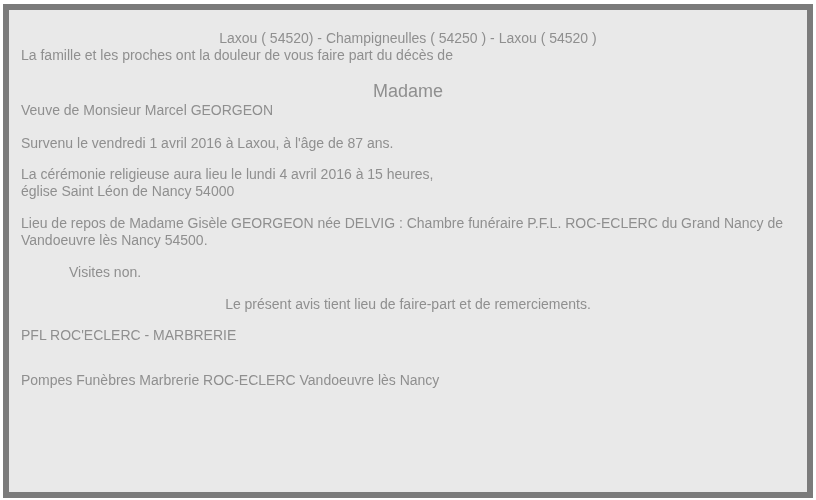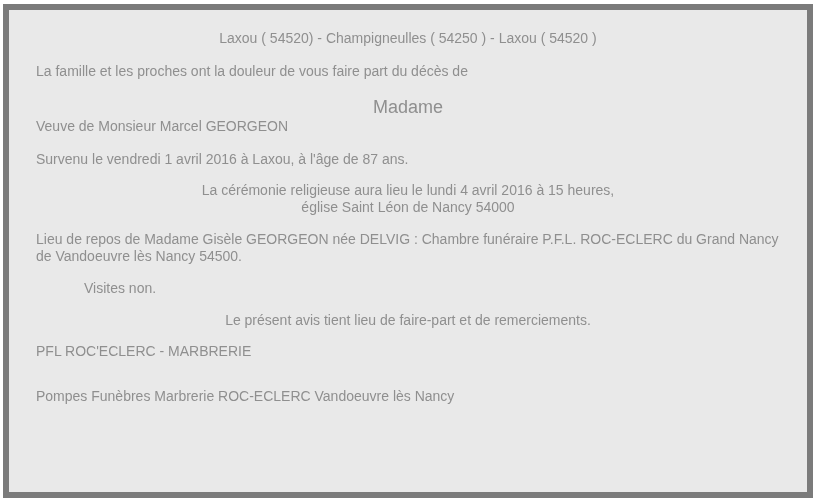--- a/index.html
+++ b/index.html
@@ -17,37 +17,37 @@
   }
   .notice-box {
     position: absolute;
     left: 3px;
     right: 3px;
     top: 4px;
     bottom: 2px;
     border: 6px solid #7b7b7b;
     background: #e9e9e9;
     box-sizing: border-box;
-    padding: 0 27px;
+    padding: 0 12px;
   }
   .notice-box p {
     margin: 0;
     color: #8f8f8f;
     font-size: 14px;
     line-height: 17px;
     text-align: left;
     white-space: pre-wrap;
   }
   p.locations      { margin-top: 20px; text-align: center; }
-  p.intro          { margin-top: 16px; }
+  p.intro          { }
   p.civility       { margin-top: 17px; text-align: center; font-size: 18px; line-height: 21px; }
   p.deceased-name  { margin-top: 29px; text-align: center; font-size: 29px; line-height: 34px; font-weight: bold; color: #8a8a8a; }
   p.widow          { text-align: left; }
   p.death          { margin-top: 16px; }
-  p.ceremony       { margin-top: 14px; text-align: center; }
+  p.ceremony       { margin-top: 14px; }
   p.repose         { margin-top: 15px; }
   p.visits         { margin-top: 15px; margin-left: 48px; }
   p.farewell       { margin-top: 15px; text-align: center; }
   p.funeral-home   { margin-top: 14px; }
   p.signature      { margin-top: 28px; text-align: left; }
 </style>
 </head>
 <body>
 
 <div class="page">

